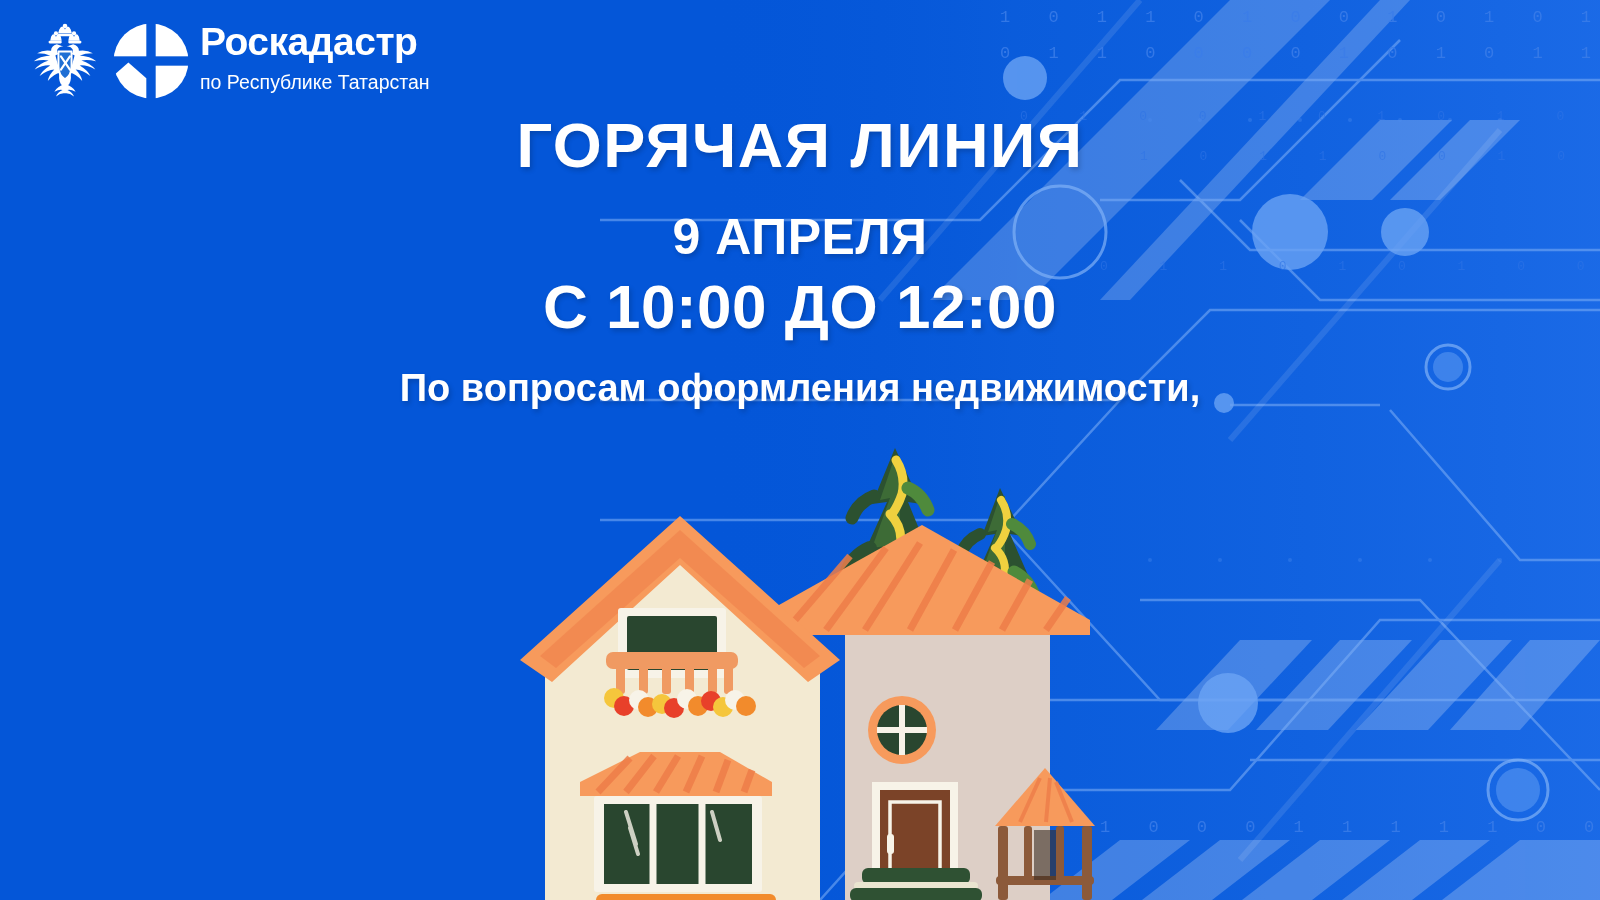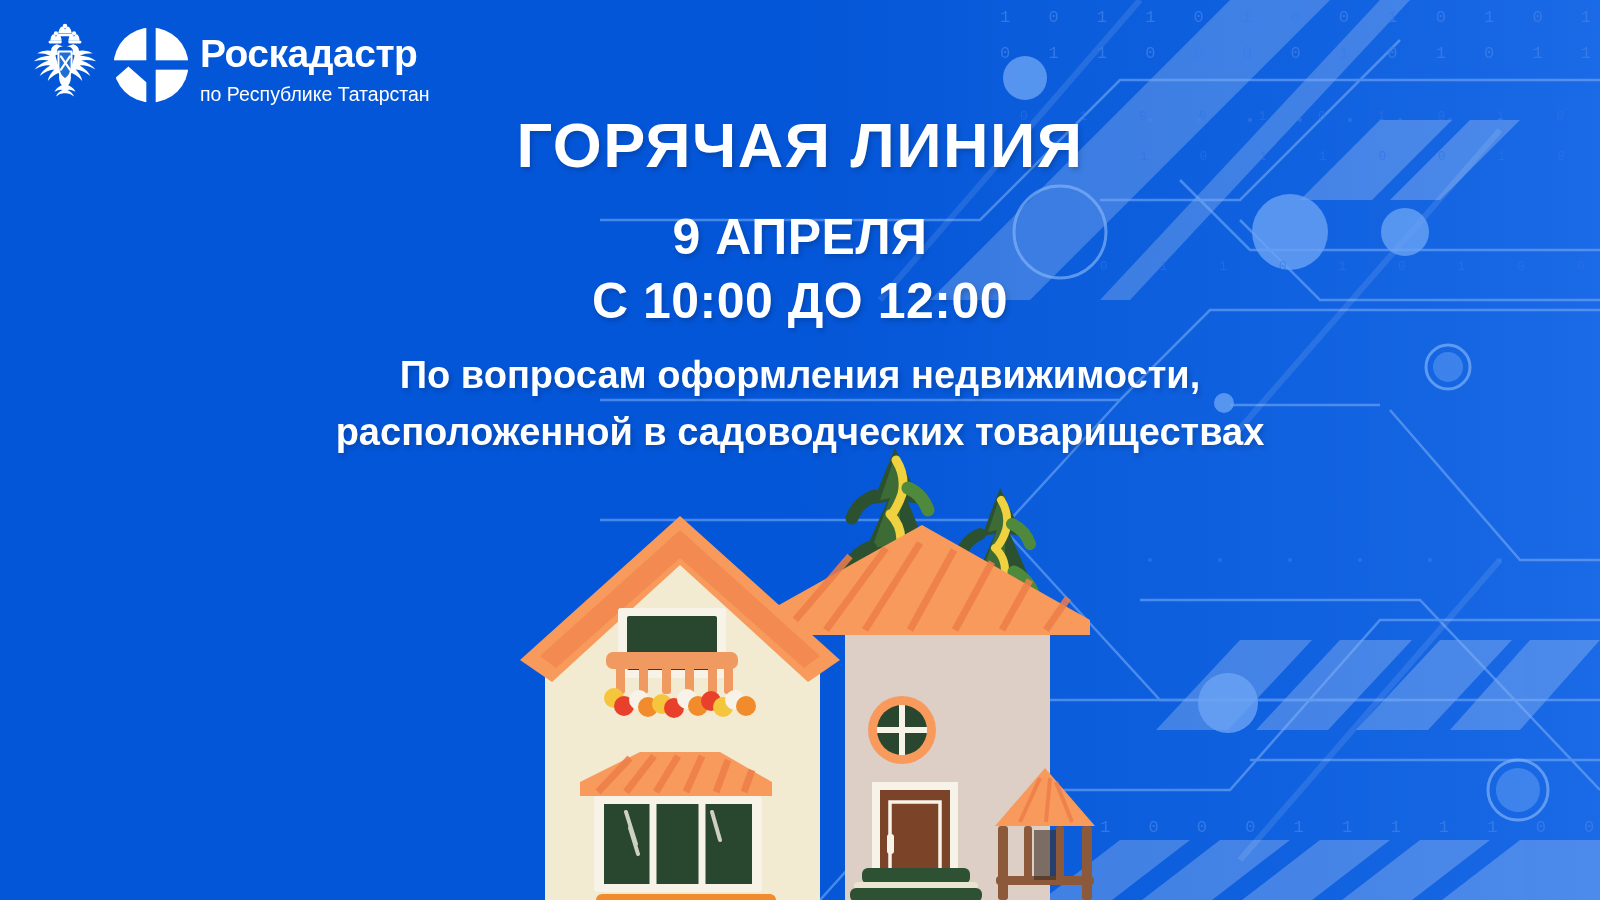--- a/index.html
+++ b/index.html
@@ -23,21 +23,21 @@
     pointer-events: none;
   }
   .bg-svg { position: absolute; top: 0; left: 0; }
 
   
   .logo-block {
     position: absolute;
     left: 24px;
     top: 22px;
     display: flex;
-    align-items: flex-end;
+    align-items: flex-start;
     gap: 0px;
   }
   .eagle-wrap { width: 82px; height: 82px; flex: 0 0 auto; }
   .mark-wrap  { width: 78px; height: 78px; flex: 0 0 auto; margin-left: 6px; }
   .logo-text  { margin-left: 10px; line-height: 1; }
   .logo-name {
     color: #ffffff;
     font-size: 39px;
     font-weight: bold;
     letter-spacing: -0.5px;
@@ -77,21 +77,21 @@
     font-weight: bold;
     letter-spacing: 0.5px;
     line-height: 1.08;
     text-shadow: 2px 3px 5px rgba(0,0,0,0.18);
     margin: 8px;
     margin-top: 32px;
     display: block;
   }
   .h-time {
     color: #ffffff;
-    font-size: 50px;
+    font-size: 62px;
     font-weight: bold;
     letter-spacing: 0.5px;
     line-height: 1.08;
     text-shadow: 2px 3px 5px rgba(0,0,0,0.18);
     margin: 0;
     margin-top: 10px;
     display: block;
   }
   .h-desc {
     color: #ffffff;
@@ -293,21 +293,20 @@
       <span class="logo-name">Роскадастр</span>
       <span class="logo-sub">по Республике Татарстан</span>
     </span>
   </div>
 
   <div class="headline-stack">
     <span class="h-title">ГОРЯЧАЯ ЛИНИЯ</span>
     <span class="h-date">9 АПРЕЛЯ</span>
     <span class="h-time">С 10:00 ДО 12:00</span>
     <span class="h-desc">По вопросам оформления недвижимости,</span>
-    <span class="h-desc-2">расположенной в садоводческих товариществах</span>
   </div>
 
   <div class="illustration">
     <svg width="620" height="470" viewBox="0 0 620 470" xmlns="http://www.w3.org/2000/svg">
 
       <g>
         <path d="M405 18 L382 74 L397 72 L372 128 L389 126 L362 186 L448 186 L424 126 L441 128 L418 72 L431 74 Z" fill="#2c5130"></path>
         <path d="M405 26 L390 70 L400 68 L382 118 L396 116 L378 170 L410 170 L410 26 Z" fill="#3d6b36"></path>
         <path d="M406 30 q10 16 6 34 q-4 12 -10 20" stroke="#f0d13f" stroke-width="9" fill="none" stroke-linecap="round"></path>
         <path d="M400 84 q14 14 10 34 q-3 12 -10 20" stroke="#f0d13f" stroke-width="9" fill="none" stroke-linecap="round"></path>

